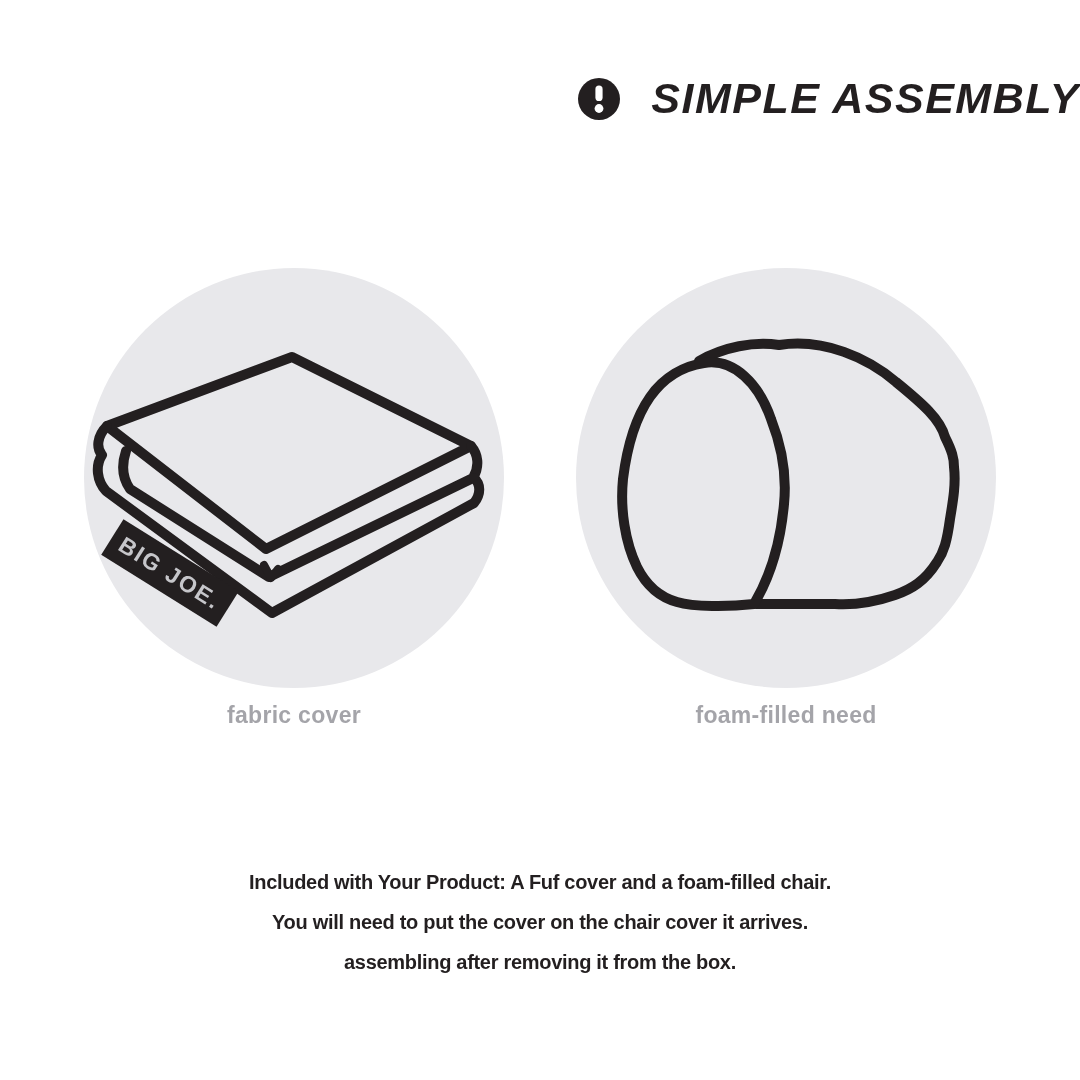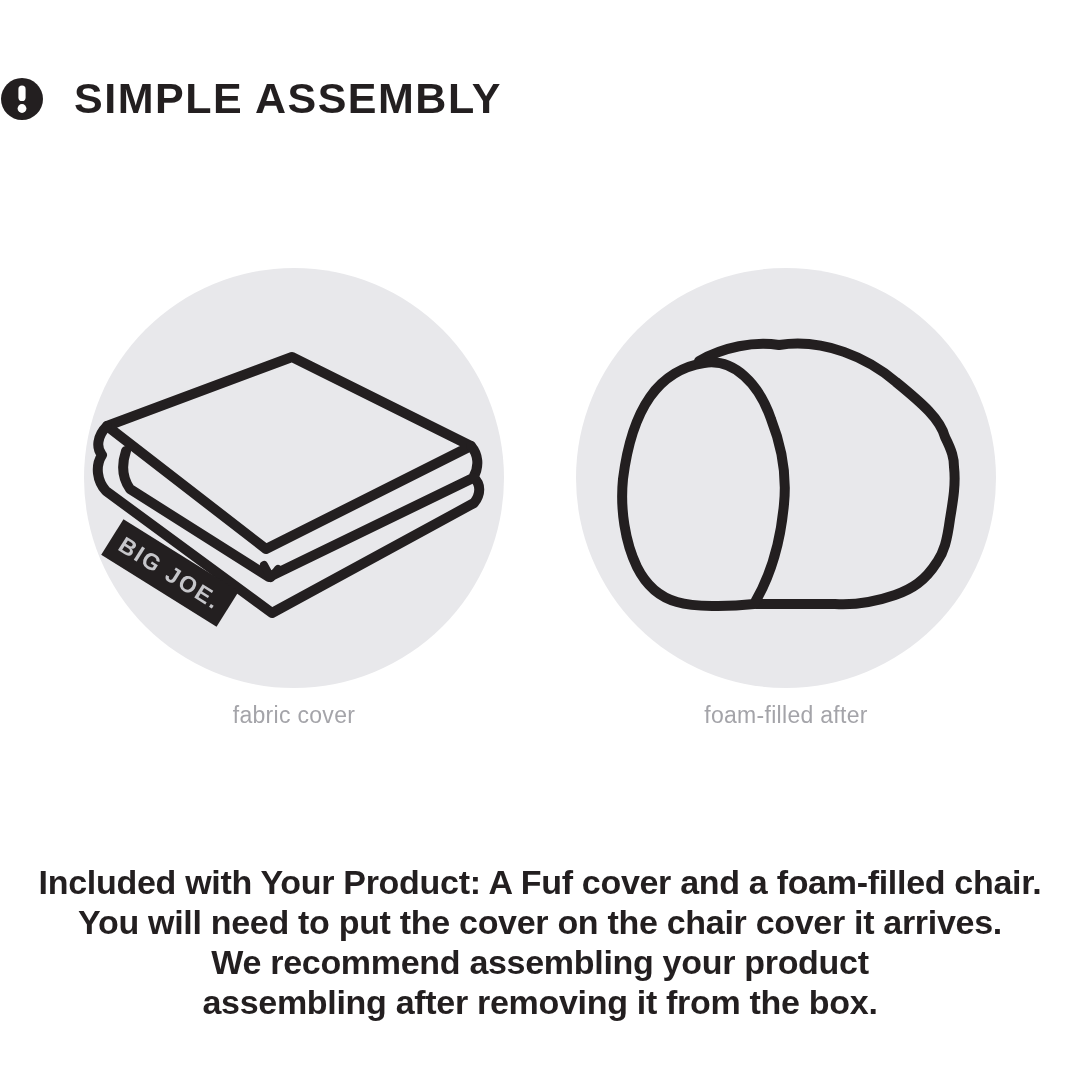--- a/index.html
+++ b/index.html
@@ -8,21 +8,21 @@
   }
   *{box-sizing:border-box;}
   html,body{margin:0;padding:0;background:#fff;}
   .page{
     position:relative; width:1080px; height:1080px; margin:0 auto;
     background:var(--background); overflow:hidden;
     font-family:"Liberation Sans", sans-serif; color:var(--ink);
   }
   .header{
     position:absolute; top:74px; left:0; right:0;
-    display:flex; justify-content:flex-start; align-items:center; gap:30px;
+    display:flex; justify-content:flex-end; align-items:center; gap:30px;font-style:italic;
   }
   .alert-icon{width:44px; height:44px; display:block; flex:0 0 auto;}
   .title{
     margin:0; font-size:43px; font-weight:bold; letter-spacing:1.5px;
     color:var(--ink); white-space:nowrap;
   }
   .items-row{
     position:absolute; top:268px; left:0; right:0;
     display:flex; justify-content:center; gap:72px;
   }
@@ -34,28 +34,28 @@
   }
   .illustration{width:420px; height:420px; display:block;}
   .line-art{fill:none; stroke:currentColor; stroke-width:10;
             stroke-linejoin:round; stroke-linecap:round;}
   .tag-rect{fill:currentColor;}
   .tag-label{
     fill:var(--tag-text); font-family:"Liberation Sans", sans-serif;
     font-size:23px; font-weight:bold; letter-spacing:2px;
   }
   .caption{
-    margin-top:14px; font-size:23px; line-height:26px; font-weight:normal;
+    margin-top:14px; font-size:23px; line-height:26px; font-weight:bold;
     color:var(--caption); letter-spacing:0.3px;
   }
   .description{
     position:absolute; top:862px; left:0; right:0; text-align:center;
   }
   .description p{
-    margin:0; font-size:34px; line-height:40px; font-weight:bold;
+    margin:0; font-size:20px; line-height:40px; font-weight:bold;
     letter-spacing:-0.3px; color:var(--ink); white-space:nowrap;
   }
 </style>
 </head>
 <body>
 
 <div class="page">
 
   <div class="header">
     <svg class="alert-icon" viewBox="0 0 44 44">
@@ -88,25 +88,24 @@
 
     <figure class="item">
       <div class="circle">
         <svg class="illustration" viewBox="0 0 420 420">
           <g class="line-art">
             <path d="M 123 93 C 148 79 178 73 203 77 C 248 70 292 90 320 114 C 347 136 364 151 369 169 C 376 183 378 190 378 199 C 380 216 377 233 374 251 C 371 273 368 284 361 294 C 349 313 336 321 319 327 C 296 335 276 337 259 336 L 180 336"></path>
             <path d="M 128 95 C 158 90 183 116 195 151 C 206 179 211 206 208 236 C 205 269 196 306 178 336 C 152 339 118 339 101 334 C 83 329 70 317 61 299 C 49 274 44 241 47 211 C 51 179 60 149 74 129 C 88 109 108 98 128 95 Z"></path>
           </g>
         </svg>
       </div>
-      <figcaption class="caption">foam-filled after</figcaption>
+      <figcaption class="caption">foam-filled need</figcaption>
     </figure>
 
   </div>
 
   <div class="description">
     <p>Included with Your Product: A Fuf cover and a foam-filled chair.</p>
     <p>You will need to put the cover on the chair cover it arrives.</p>
-    <p>We recommend assembling your product</p>
     <p>assembling after removing it from the box.</p>
   </div>
 
 </div>
 
 </body></html>

